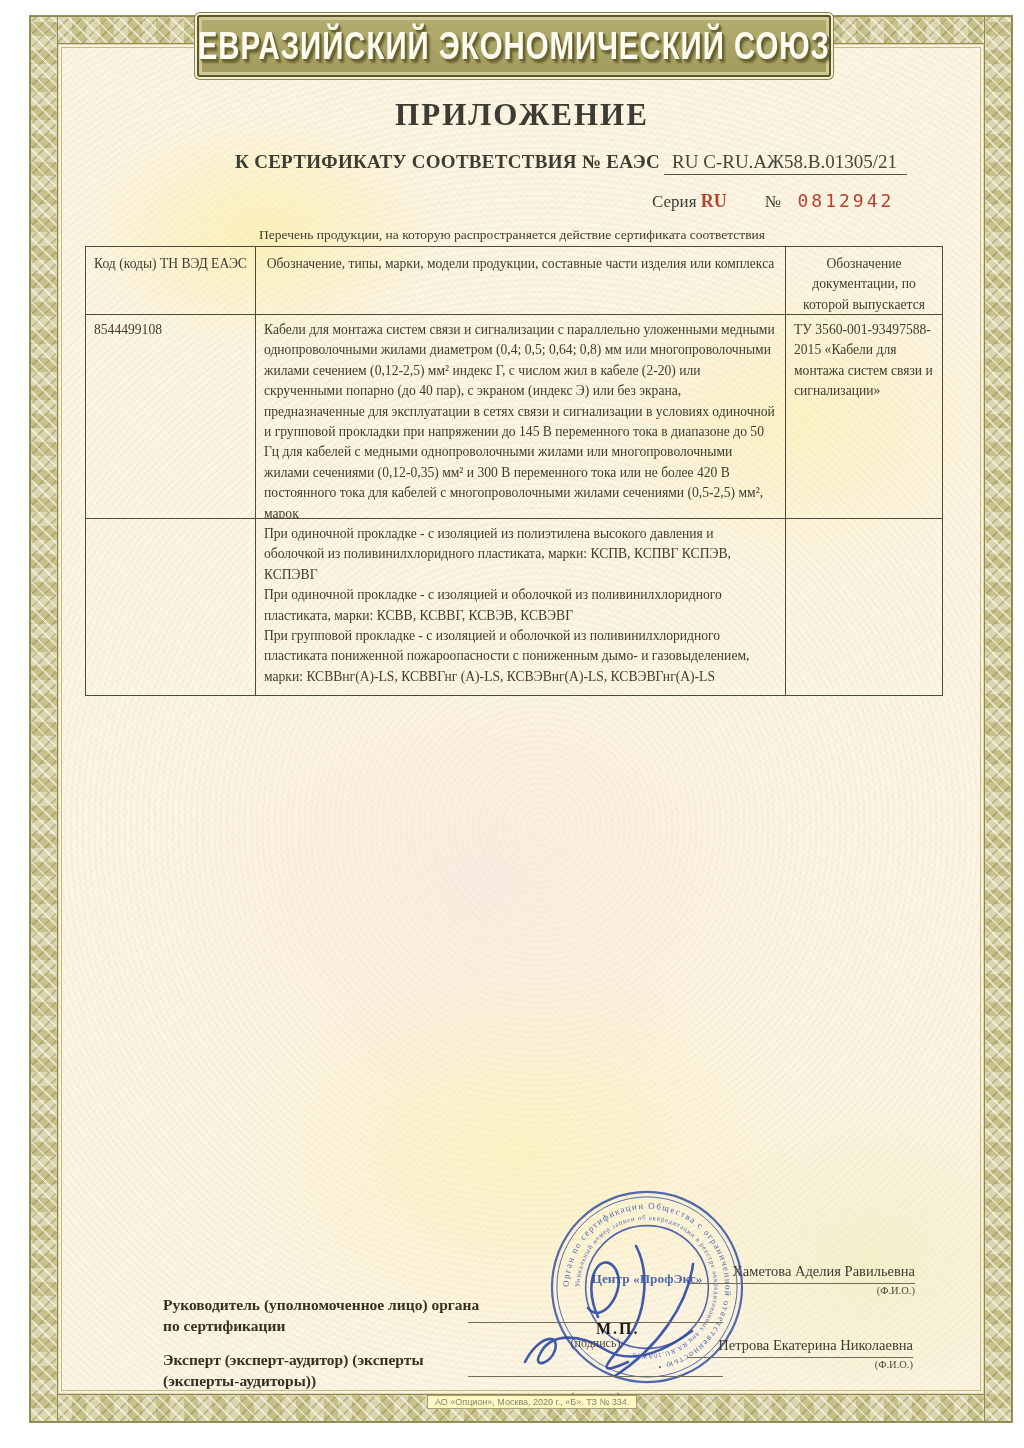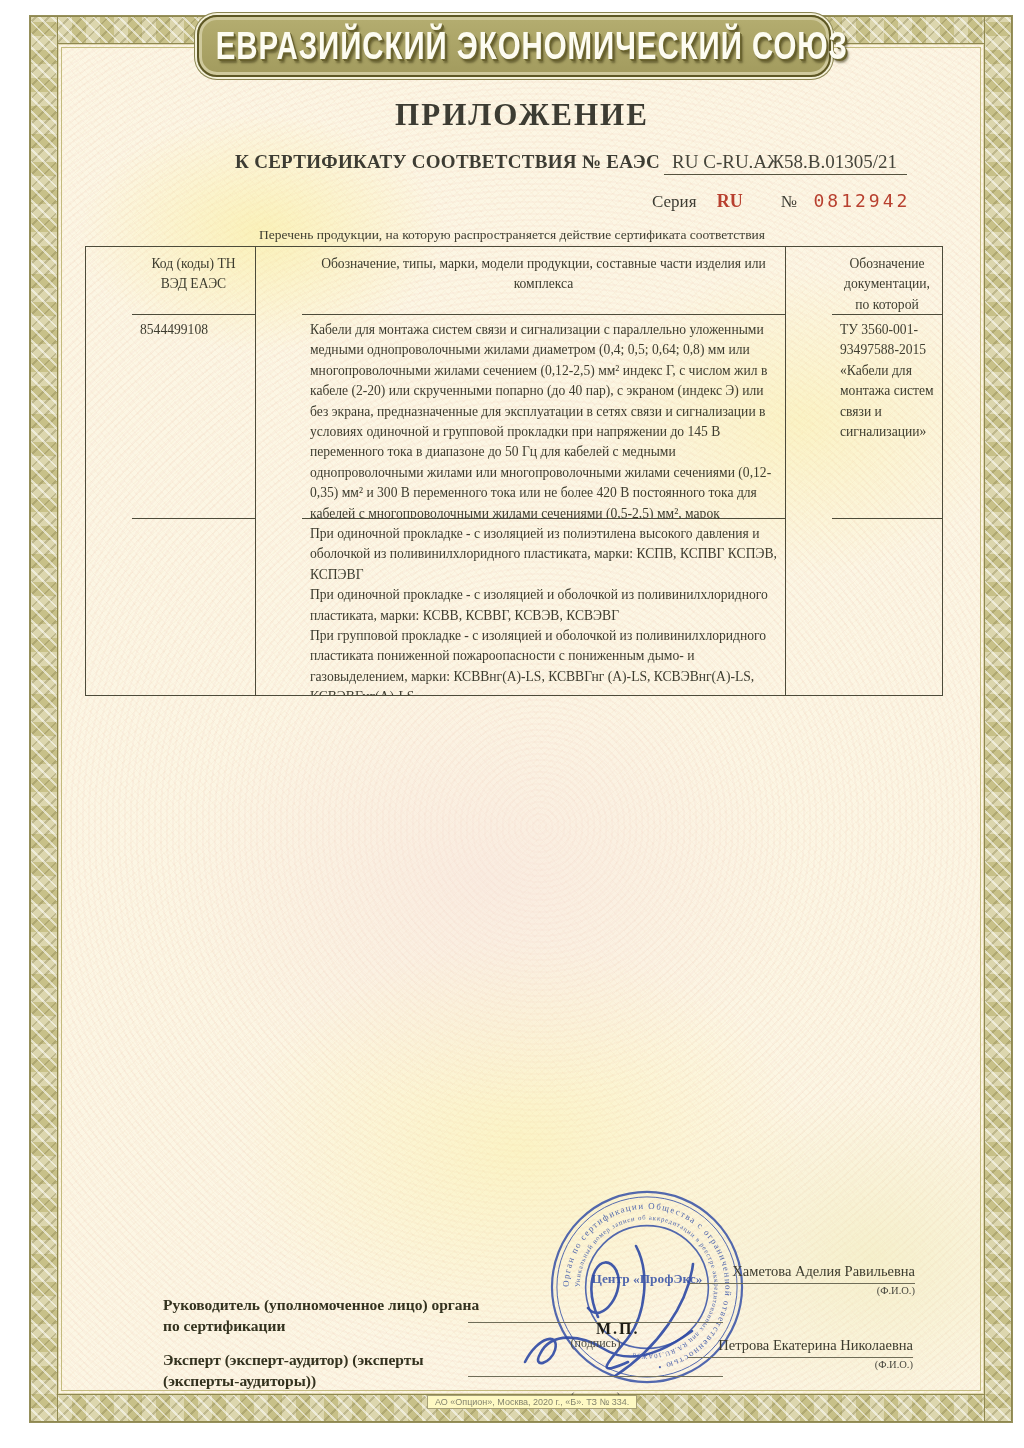--- a/index.html
+++ b/index.html
@@ -28,43 +28,43 @@
       radial-gradient(ellipse 300px 220px at 80% 28%, rgba(249,238,150,0.40), rgba(249,238,150,0) 70%),
       radial-gradient(ellipse 420px 300px at 46% 62%, rgba(247,225,220,0.50), rgba(247,225,220,0) 75%),
       radial-gradient(ellipse 380px 280px at 50% 82%, rgba(250,240,160,0.45), rgba(250,240,160,0) 75%),
       radial-gradient(ellipse 300px 240px at 88% 90%, rgba(240,235,185,0.55), rgba(240,235,185,0) 70%),
       repeating-radial-gradient(circle at 52% 58%, rgba(228,160,150,0.07) 0 2px, rgba(255,255,255,0) 2px 6px),
       repeating-linear-gradient(48deg, rgba(235,190,170,0.09) 0 1px, rgba(255,255,255,0) 1px 5px),
       repeating-linear-gradient(-42deg, rgba(230,200,150,0.09) 0 1px, rgba(255,255,255,0) 1px 5px);}
   .inner-frame{position:absolute;left:3px;top:3px;right:3px;bottom:3px;
       border:1px solid #c3bb7d;outline:1px solid rgba(195,187,125,0.5);outline-offset:2px;}
   
-  .banner{position:absolute;left:197px;top:15px;width:630px;height:58px;border-radius:20px;
+  .banner{position:absolute;left:197px;top:15px;width:630px;height:58px;border-radius:3px;
       background:linear-gradient(#b4ad70,#a29b5e);border:2px solid #5d5724;
       box-shadow:inset 0 0 0 3px #cfc99c, 0 0 0 2px #f4f1da, 0 0 0 3px #8a8450;
-      display:flex;align-items:center;}
+      display:flex;align-items:center;justify-content:center;}
   .banner-text{font-family:"Liberation Sans", sans-serif;font-weight:bold;font-size:31px;
       letter-spacing:1px;color:#fdfcf1;white-space:nowrap;transform:scale(0.95,1.28);
       text-shadow:1px 1px 0 #6e6832,2px 2px 0 #665f2c,3px 3px 2px rgba(60,55,20,0.55);}
   
   .title{position:absolute;left:60px;right:40px;top:97px;text-align:center;font-size:31px;
       font-weight:bold;letter-spacing:2px;color:#3d3c33;}
   .cert-line{position:absolute;left:235px;top:151px;white-space:nowrap;}
   .cert-label{font-size:19px;font-weight:bold;color:#3d3c33;letter-spacing:0.3px;}
   .cert-number{font-size:19px;color:#45443a;border-bottom:1px solid #55523f;padding:0 10px 2px 8px;}
   .series-line{position:absolute;left:652px;top:190px;white-space:nowrap;font-size:17px;color:#3d3c33;}
-  .series-value{font-weight:bold;font-size:18px;margin-left:16px;}
+  .series-value{font-weight:bold;font-size:18px;margin-left:0;}
   .number-sign{margin-left:34px;}
   .serial{font-family:"DejaVu Sans Mono", monospace;font-size:18px;letter-spacing:3px;margin-left:12px;}
   .intro{position:absolute;left:60px;right:60px;top:227px;text-align:center;font-size:13.5px;color:#3f3e31;}
   
   .cert-table{position:absolute;left:85px;top:246px;width:856px;border:1.5px solid #4c4b3a;
       display:grid;grid-template-columns:170px 1fr 156px;background:transparent;font-size:13.6px;
       line-height:1.5;color:#3d3c2f;}
-  .cell{border-right:1.2px solid #4c4b3a;border-bottom:1.2px solid #4c4b3a;padding:5px 8px;box-sizing:border-box;overflow:hidden;margin-left:46px;}
+  .cell{border-right:1.2px solid #4c4b3a;border-bottom:1.2px solid #4c4b3a;padding:5px 8px;box-sizing:border-box;overflow:hidden;}
   .cell.last{border-right:none;}
   .cell.hdr{height:68px;text-align:center;padding-top:7px;}
   .cell.r1{height:204px;}
   .cell.r2{height:176px;border-bottom:none;}
   .cell p{margin:0;}
   
   .sig-label{position:absolute;font-size:15.5px;font-weight:bold;color:#33321f;line-height:1.35;}
   .lbl-head{left:163px;top:1295px;width:320px;}
   .lbl-expert{left:163px;top:1350px;width:340px;}
   .sig-line{position:absolute;width:255px;border-top:1px solid #6f6d58;text-align:center;

